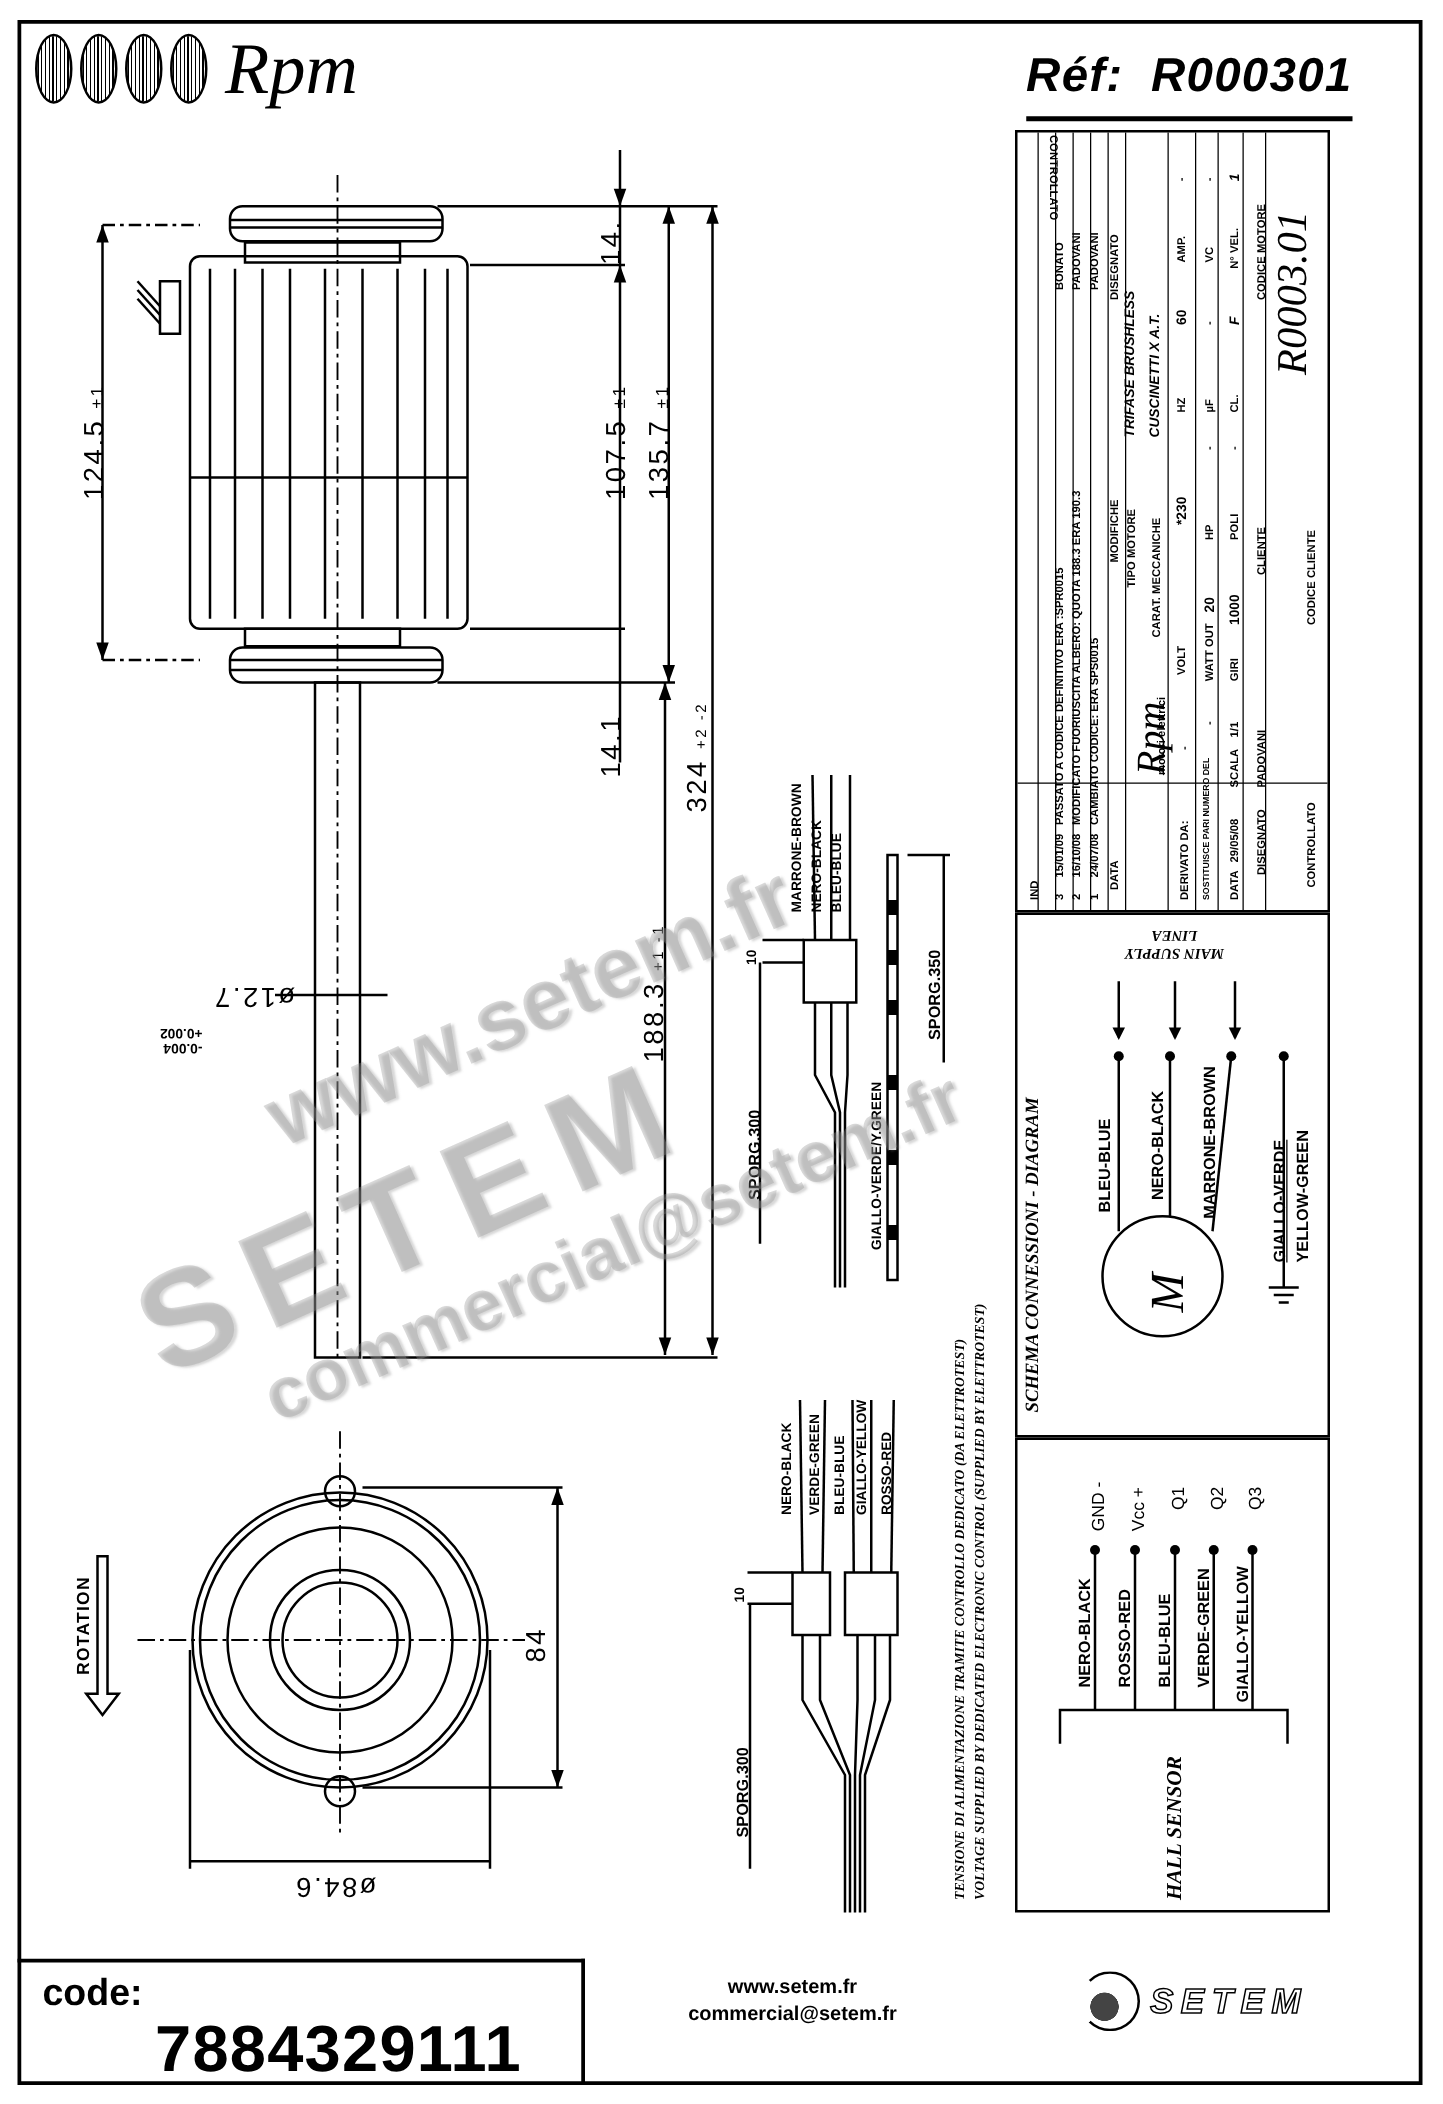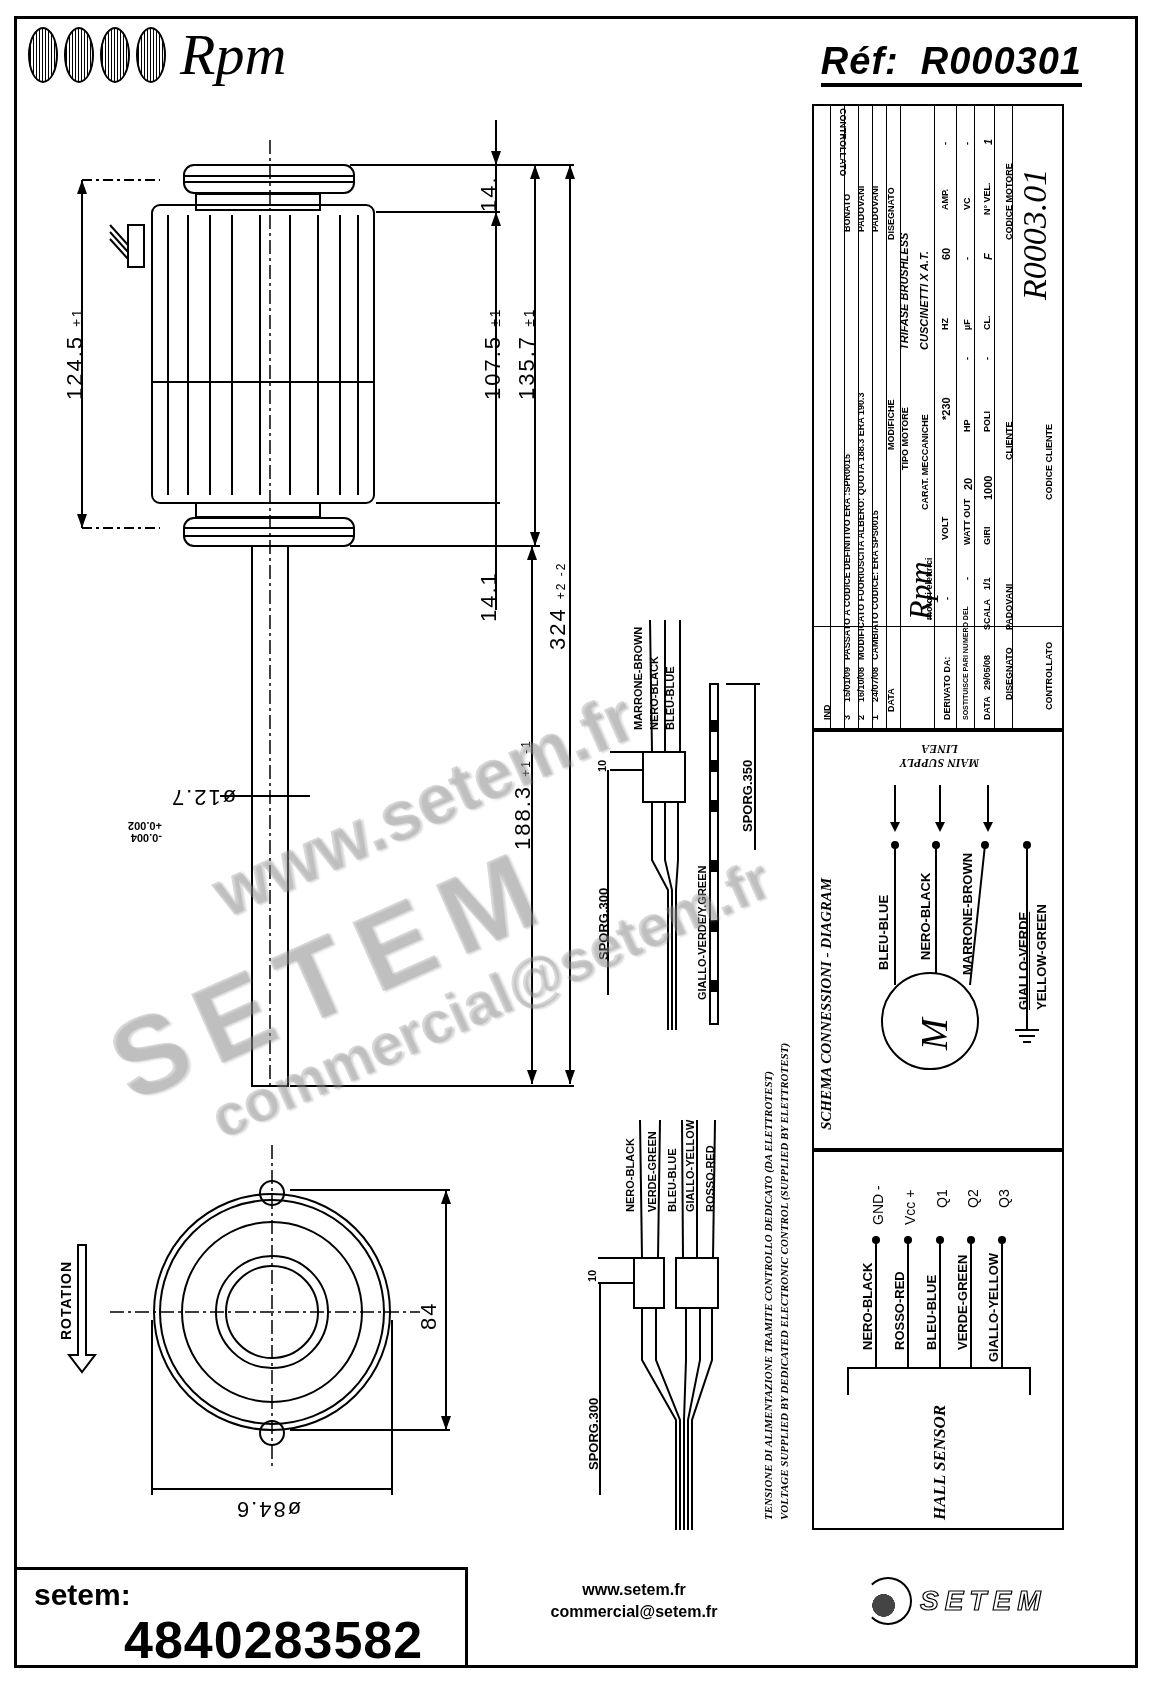--- a/index.html
+++ b/index.html
@@ -3,21 +3,21 @@
 <meta charset="utf-8">
 <style>
   html,body{margin:0;padding:0;background:#fff;}
   body{width:1154px;height:1683px;position:relative;font-family:"Liberation Sans",sans-serif;color:#000;overflow:hidden;}
   .frame{position:absolute;left:14px;top:16px;width:1124px;height:1652px;border:3px solid #000;box-sizing:border-box;}
   .abs{position:absolute;}
   .logo-rpm{left:28px;top:26px;display:flex;align-items:center;gap:6px;}
   .coil{width:30px;height:56px;border-radius:50%;border:2px solid #000;box-sizing:border-box;
         background:repeating-linear-gradient(90deg,#000 0 1px,#fff 1px 3px);}
   .rpm-text{font-family:"Liberation Serif",serif;font-style:italic;font-size:58px;margin-left:8px;line-height:1;}
-  .ref{right:72px;top:40px;font-size:38px;font-weight:bold;font-style:italic;border-bottom:4px solid #000;padding-bottom:0;letter-spacing:1px;}
+  .ref{right:72px;top:40px;font-size:38px;font-weight:bold;font-style:italic;border-bottom:4px solid #000;padding-bottom:10px;letter-spacing:1px;}
   .ref span{margin-left:22px;}
   .vtext{position:absolute;white-space:nowrap;transform-origin:left top;transform:rotate(-90deg);}
   .vtext-cw{position:absolute;white-space:nowrap;transform-origin:left top;transform:rotate(90deg);}
   .dim{font-size:22px;letter-spacing:2px;}
   .small{font-size:11px;font-weight:bold;}
   .tiny{font-size:9px;font-weight:bold;}
   
   .tb{position:absolute;left:812px;top:104px;width:252px;height:626px;border:2px solid #000;box-sizing:border-box;}
   .tb-line-v{position:absolute;top:0;bottom:0;border-left:1.5px solid #000;}
   .tb-line-h{position:absolute;border-top:1.5px solid #000;}
@@ -346,22 +346,22 @@
 <div class="vtext" style="left:965px;top:1208px;font-size:14px;">Q2</div>
 <div class="vtext" style="left:996px;top:1208px;font-size:14px;">Q3</div>
 <div class="vtext" style="left:930px;top:1520px;font-family:'Liberation Serif',serif;font-weight:bold;font-style:italic;font-size:17px;">HALL SENSOR</div>
 
 <div class="watermark" style="left:200px;top:860px;font-size:70px;transform:rotate(-24deg);">www.setem.fr</div>
 <div class="watermark" style="left:90px;top:1010px;font-size:110px;transform:rotate(-24deg);letter-spacing:18px;">SETEM</div>
 <div class="watermark" style="left:200px;top:1090px;font-size:58px;transform:rotate(-24deg);">commercial@setem.fr</div>
 
 <div class="footer">
   <div class="code-box">
-    <div class="code-label">setem:</div>
-    <div class="code-value">4840283582</div>
+    <div class="code-label">code:</div>
+    <div class="code-value">7884329111</div>
   </div>
   <div class="contacts">
     <div>www.setem.fr</div>
     <div>commercial@setem.fr</div>
   </div>
   <div class="setem-logo">
     <div class="setem-swirl"></div>
     <div class="setem-word">SETEM</div>
   </div>
 </div>

